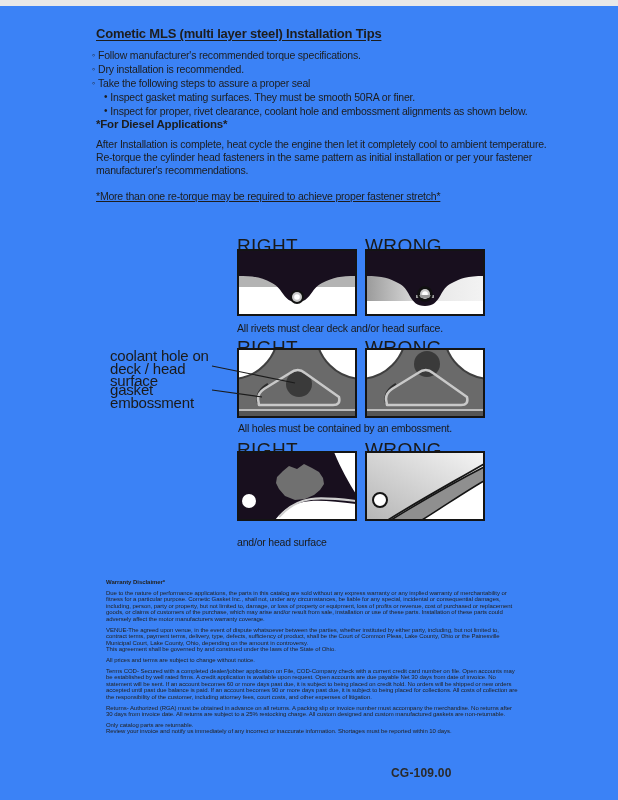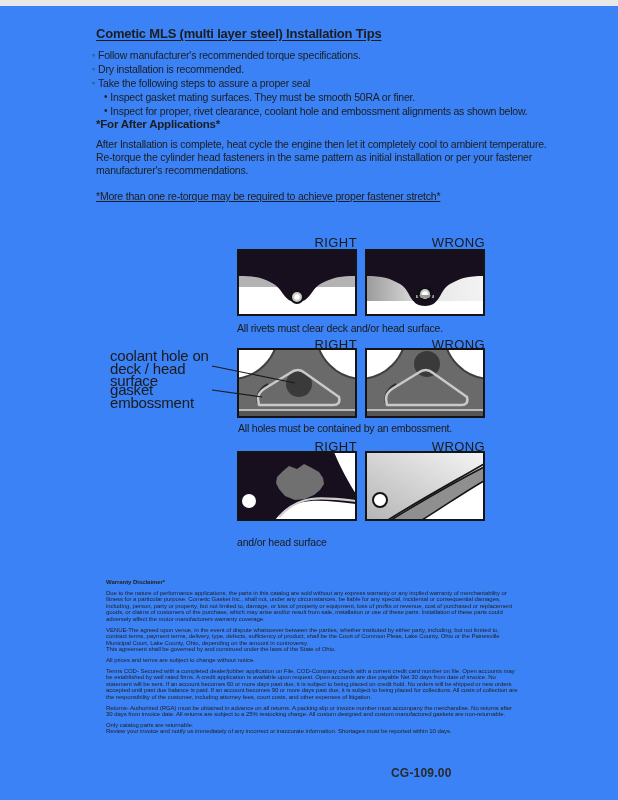--- a/index.html
+++ b/index.html
@@ -20,21 +20,21 @@
   .tip .b{font-size:9px;line-height:14px;margin-right:3px;}
   .tip.sub{margin-left:12px;}
   .tip.sub .b{font-size:10px;}
   
   .diesel{position:absolute;left:96px;top:112px;width:455px;font-size:10.5px;letter-spacing:-0.2px;}
   .diesel h2{margin:0 0 8px 0;font-size:11.5px;font-weight:bold;letter-spacing:-0.2px;}
   .diesel p{margin:0 0 9px 0;line-height:13px;}
   .diesel .note{margin-top:13px;text-decoration:underline;}
   
   .diagrams{position:absolute;left:0;top:228px;width:618px;height:322px;}
-  .dg-label{position:absolute;width:120px;text-align:right;font-size:13px;letter-spacing:0.4px;color:#1a1a1a;}
+  .dg-label{position:absolute;width:120px;text-align:left;font-size:19px;letter-spacing:0.4px;color:#1a1a1a;}
   .dg-box{position:absolute;width:120px;display:block;}
   .dg-caption{position:absolute;font-size:10.5px;letter-spacing:-0.2px;line-height:13px;color:#1a1a1a;}
   .dg-note{position:absolute;width:100px;font-size:15px;letter-spacing:-0.2px;line-height:12.5px;color:#1a1a1a;}
   .leader{position:absolute;left:0;top:0;pointer-events:none;}
   
   .legal{position:absolute;left:106px;top:573px;width:414px;font-size:6px;line-height:6.6px;letter-spacing:-0.05px;color:#222;}
   .legal .lp{margin:0 0 4px 0;}
   .legal .lp.tight{margin-bottom:0;}
   .legal .lp.bold{font-weight:bold;}
   
@@ -64,21 +64,21 @@
       <span class="b">•</span>
       <span>Inspect gasket mating surfaces.  They must be smooth 50RA or finer.</span>
     </div>
     <div class="tip sub">
       <span class="b">•</span>
       <span>Inspect for proper, rivet clearance, coolant hole and embossment alignments as shown below.</span>
     </div>
   </div>
 
   <div class="diesel">
-    <h2>*For After Applications*</h2>
+    <h2>*For Diesel Applications*</h2>
     <p>After Installation is complete, heat cycle the engine then let it completely cool to ambient temperature. Re-torque the cylinder head fasteners in the same pattern as initial installation or per your fastener manufacturer's recommendations.</p>
     <p class="note">*More than one re-torque may be required to achieve proper fastener stretch*</p>
   </div>
 
   <div class="diagrams">
 
     <div class="dg-label" style="left:237px;top:1px;">RIGHT</div>
     <div class="dg-label" style="left:365px;top:1px;">WRONG</div>
 
     <svg class="dg-box" style="left:237px;top:15px;" width="120" height="67" viewBox="0 0 120 67">

